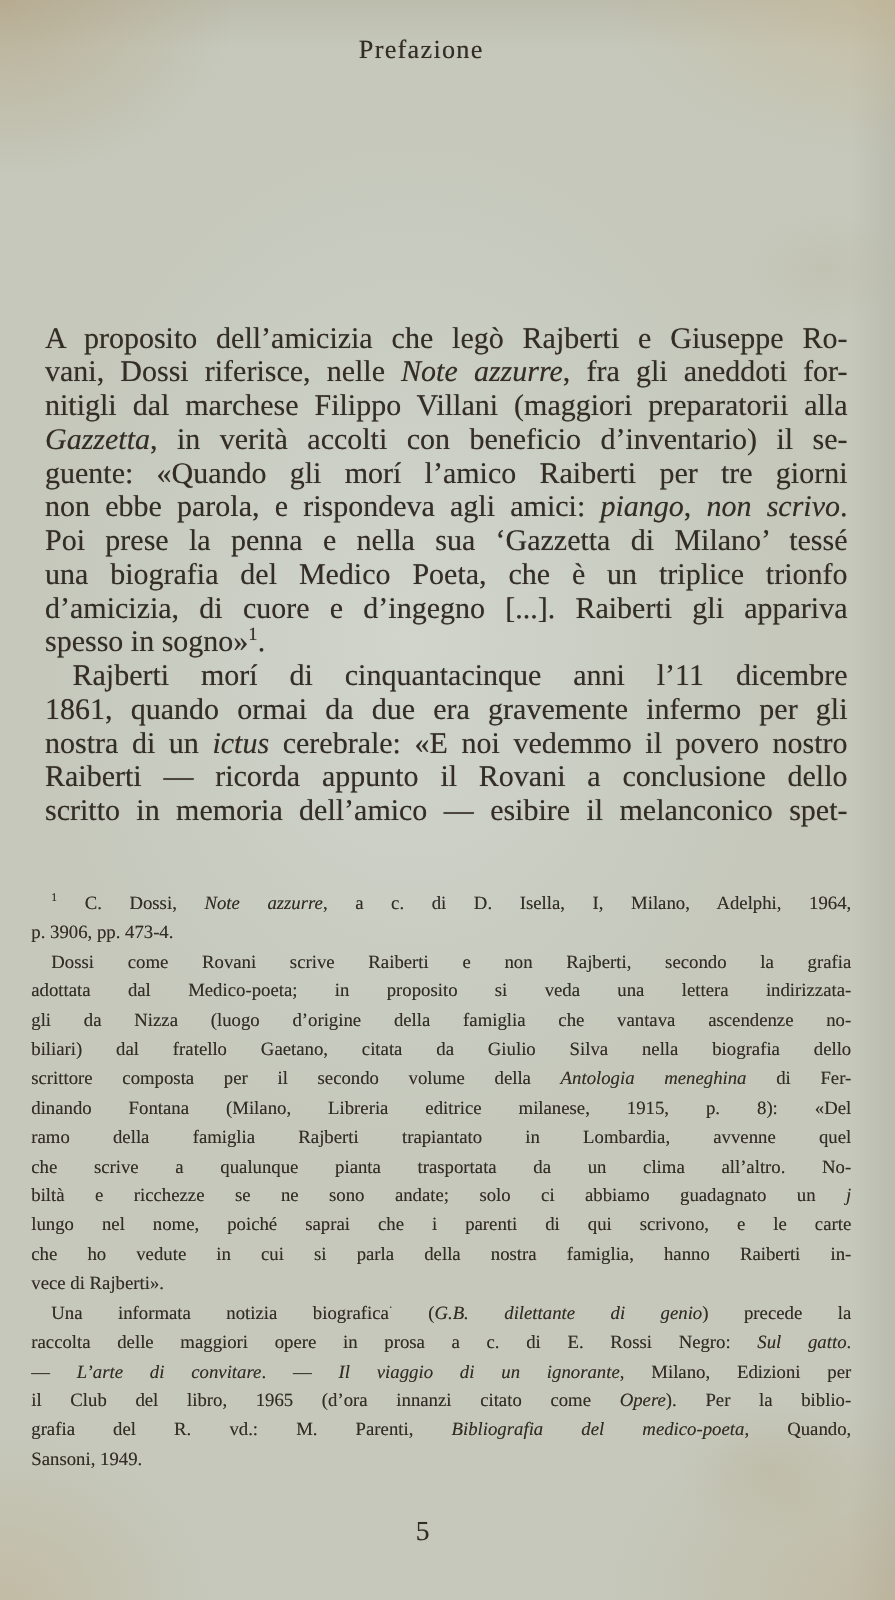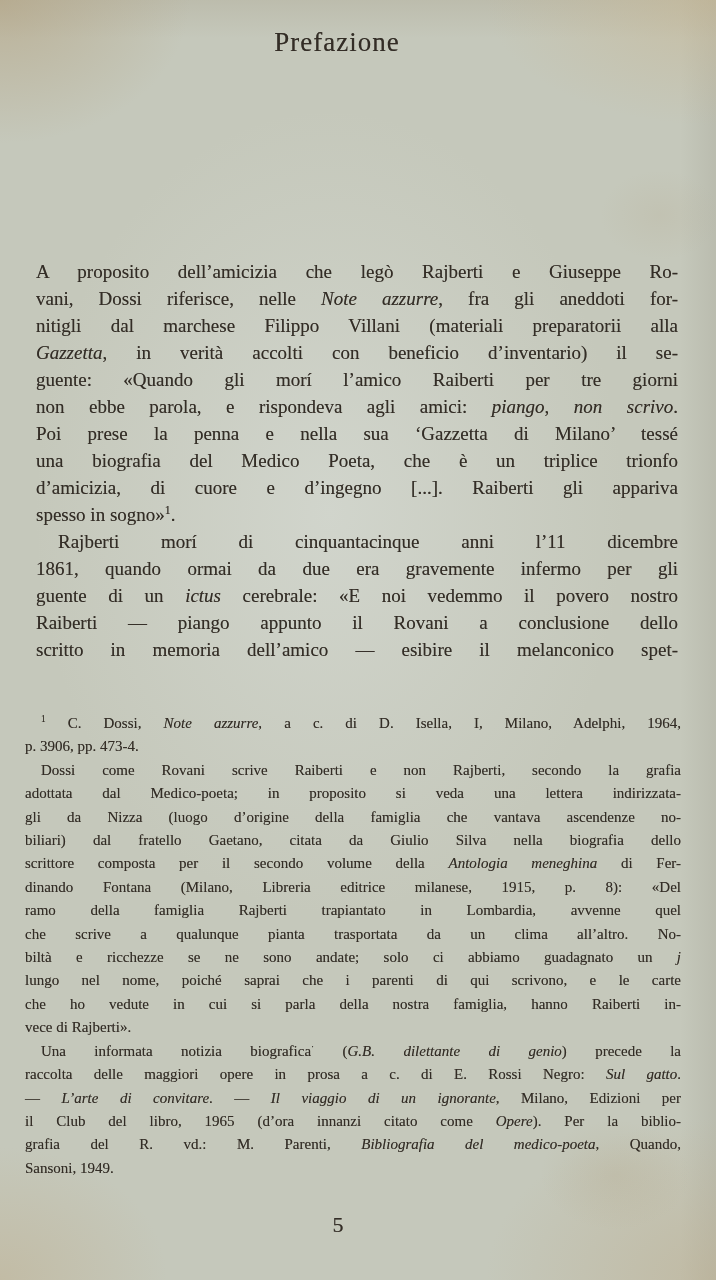--- a/index.html
+++ b/index.html
@@ -25,26 +25,26 @@
       var(--paper);
   }
   .stain{position:absolute;border-radius:50%;pointer-events:none;}
   .stain.s1{left:540px;top:1120px;width:150px;height:110px;
     background:radial-gradient(closest-side, rgba(166,142,100,0.14), rgba(166,142,100,0));}
   .stain.s2{left:600px;top:170px;width:120px;height:90px;
     background:radial-gradient(closest-side, rgba(172,152,116,0.12), rgba(172,152,116,0));}
   .title{
     position:absolute;top:27px;left:0;width:716px;
     text-align:center;box-sizing:border-box;padding-right:42px;
-    font-size:27px;letter-spacing:1px;
+    font-size:21px;letter-spacing:1px;
     text-shadow:0 0 0.6px rgba(51,45,38,0.55);
   }
   .body-text{
     position:absolute;top:258px;left:36px;width:642px;
-    font-size:19px;line-height:27px;
+    font-size:24px;line-height:27px;
     text-shadow:0 0 0.6px rgba(51,45,38,0.5);
   }
   .footnote-text{
     position:absolute;top:712px;left:25px;width:656px;
     font-size:15px;line-height:23.4px;
     text-shadow:0 0 0.5px rgba(51,45,38,0.5);
   }
   .tline{text-align:justify;text-align-last:justify;}
   .tline.endline{text-align-last:left;}
   .body-text .para.indent .tline:first-child{text-indent:22px;}
@@ -64,34 +64,34 @@
 <div class="page">
   <div class="stain s1"></div>
   <div class="stain s2"></div>
 
   <div class="title">Prefazione</div>
 
   <div class="body-text">
       <div class="para">
         <div class="tline"><span>A proposito dell’amicizia che legò Rajberti e Giuseppe Ro-</span></div>
         <div class="tline"><span>vani, Dossi riferisce, nelle </span><span class="it">Note azzurre</span><span>, fra gli aneddoti for-</span></div>
-        <div class="tline"><span>nitigli dal marchese Filippo Villani (materiali preparatorii alla</span></div>
+        <div class="tline"><span>nitigli dal marchese Filippo Villani (maggiori preparatorii alla</span></div>
         <div class="tline"><span class="it">Gazzetta</span><span>, in verità accolti con beneficio d’inventario) il se-</span></div>
         <div class="tline"><span>guente: «Quando gli morí l’amico Raiberti per tre giorni</span></div>
         <div class="tline"><span>non ebbe parola, e rispondeva agli amici: </span><span class="it">piango</span><span>, </span><span class="it">non scrivo</span><span>.</span></div>
         <div class="tline"><span>Poi prese la penna e nella sua ‘Gazzetta di Milano’ tessé</span></div>
         <div class="tline"><span>una biografia del Medico Poeta, che è un triplice trionfo</span></div>
         <div class="tline"><span>d’amicizia, di cuore e d’ingegno [...]. Raiberti gli appariva</span></div>
         <div class="tline endline"><span>spesso in sogno»</span><sup>1</sup><span>.</span></div>
       </div>
       <div class="para indent">
         <div class="tline"><span>Rajberti morí di cinquantacinque anni l’11 dicembre</span></div>
         <div class="tline"><span>1861, quando ormai da due era gravemente infermo per gli</span></div>
-        <div class="tline"><span>guente di un </span><span class="it">ictus</span><span> cerebrale: «E noi vedemmo il povero nostro</span></div>
-        <div class="tline"><span>Raiberti — piango appunto il Rovani a conclusione dello</span></div>
+        <div class="tline"><span>nostra di un </span><span class="it">ictus</span><span> cerebrale: «E noi vedemmo il povero nostro</span></div>
+        <div class="tline"><span>Raiberti — ricorda appunto il Rovani a conclusione dello</span></div>
         <div class="tline"><span>scritto in memoria dell’amico — esibire il melanconico spet-</span></div>
       </div>
     </div>
 
   <div class="footnote-text">
       <div class="para indent">
         <div class="tline"><sup>1</sup><span> C. Dossi, </span><span class="it">Note azzurre</span><span>, a c. di D. Isella, I, Milano, Adelphi, 1964,</span></div>
         <div class="tline endline"><span>p. 3906, pp. 473-4.</span></div>
       </div>
       <div class="para indent">

